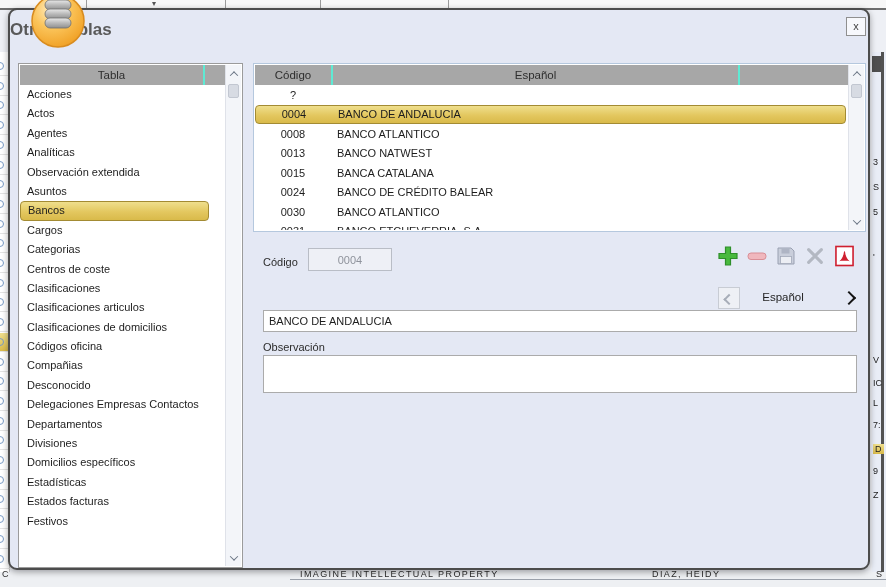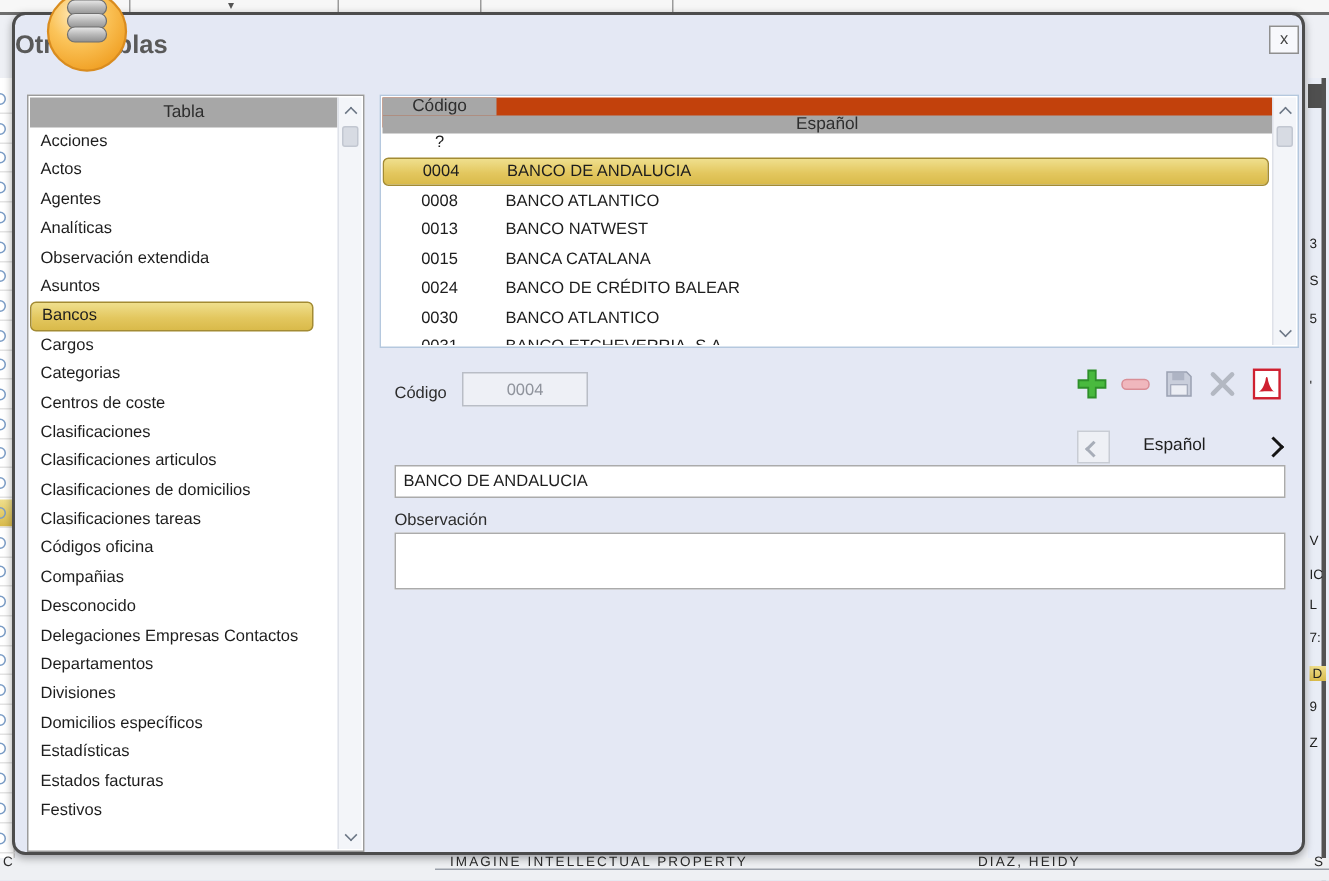--- a/index.html
+++ b/index.html
@@ -31,21 +31,21 @@
   .db-icon{position:absolute;left:20px;top:-15px;z-index:5;}
   .title{position:absolute;left:0;right:0;top:10px;text-align:left;font-size:17px;font-weight:bold;color:#595959;}
   .close-btn{position:absolute;left:836px;top:7px;width:20px;height:19px;background:#f7f8fc;border:1px solid #8f8f8f;
              font-size:11px;color:#444;text-align:center;line-height:17px;cursor:default;}
 
   
   .panel{position:absolute;background:#fff;border:1px solid #9b9b9b;}
   .tabla-panel{left:8px;top:53px;width:225px;height:505px;}
   .bank-panel{left:243px;top:53px;width:613px;height:169px;border:1px solid #b5c8de;}
 
-  .phead{position:absolute;left:1px;top:1px;right:17px;height:20px;display:flex;column-gap:2px;background:#c2410c;flex-direction:column;}
+  .phead{position:absolute;left:1px;top:1px;right:17px;height:20px;display:flex;column-gap:2px;background:#5eead4;}
   .hcell{background:#a7a7a7;color:#2e2e2e;font-size:11.5px;display:flex;align-items:center;justify-content:center;}
   .hcell.grow{flex:1;}
   .vscroll{position:absolute;top:1px;right:1px;bottom:1px;width:16px;background:#f3f5f9;border-left:1px solid #dfe2e9;}
   .sc-btn{position:absolute;left:0;width:15px;height:15px;display:flex;align-items:center;justify-content:center;}
   .sc-btn.t{top:1px;} .sc-btn.b{bottom:1px;}
   .sc-thumb{position:absolute;left:2px;top:19px;width:11px;height:14px;background:#d7dbe3;border:1px solid #c2c7d1;border-radius:2px;}
   .chev{display:inline-block;width:6px;height:6px;border-left:1.5px solid #6a7584;border-top:1.5px solid #6a7584;}
   .chev.up{transform:rotate(45deg) translate(1px,1px);}
   .chev.down{transform:rotate(225deg) translate(1px,1px);}
 
@@ -213,21 +213,20 @@
           <div class="list-item">Analíticas</div>
           <div class="list-item">Observación extendida</div>
           <div class="list-item">Asuntos</div>
           <div class="list-item sel">Bancos</div>
           <div class="list-item">Cargos</div>
           <div class="list-item">Categorias</div>
           <div class="list-item">Centros de coste</div>
           <div class="list-item">Clasificaciones</div>
           <div class="list-item">Clasificaciones articulos</div>
           <div class="list-item">Clasificaciones de domicilios</div>
-          <div class="list-item">Clasificaciones tareas</div>
           <div class="list-item">Códigos oficina</div>
           <div class="list-item">Compañias</div>
           <div class="list-item">Desconocido</div>
           <div class="list-item">Delegaciones Empresas Contactos</div>
           <div class="list-item">Departamentos</div>
           <div class="list-item">Divisiones</div>
           <div class="list-item">Domicilios específicos</div>
           <div class="list-item">Estadísticas</div>
           <div class="list-item">Estados facturas</div>
           <div class="list-item">Festivos</div>

